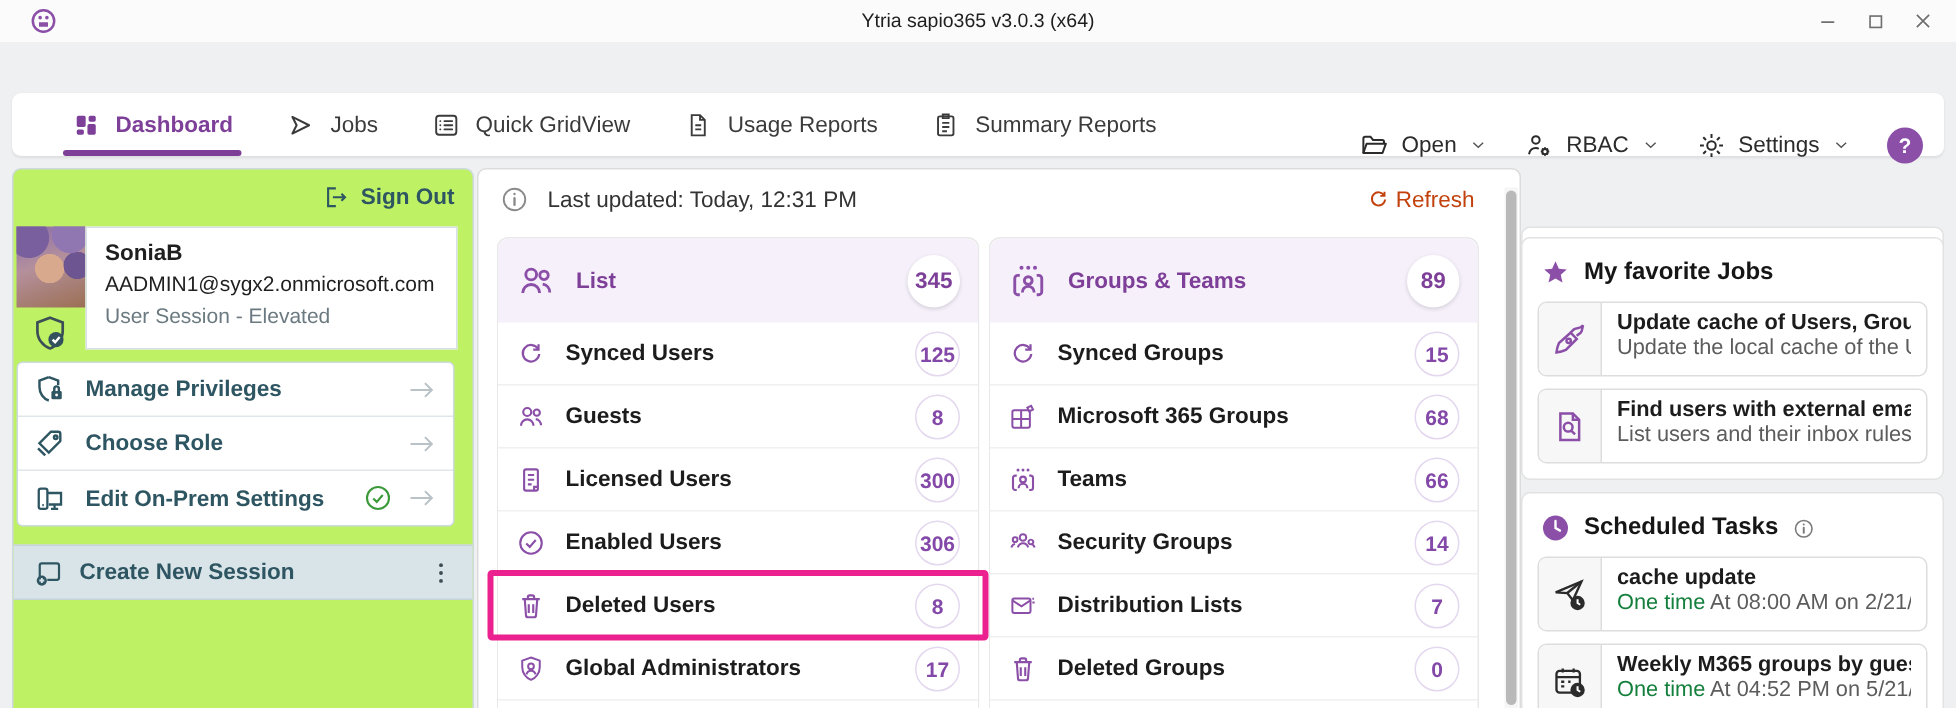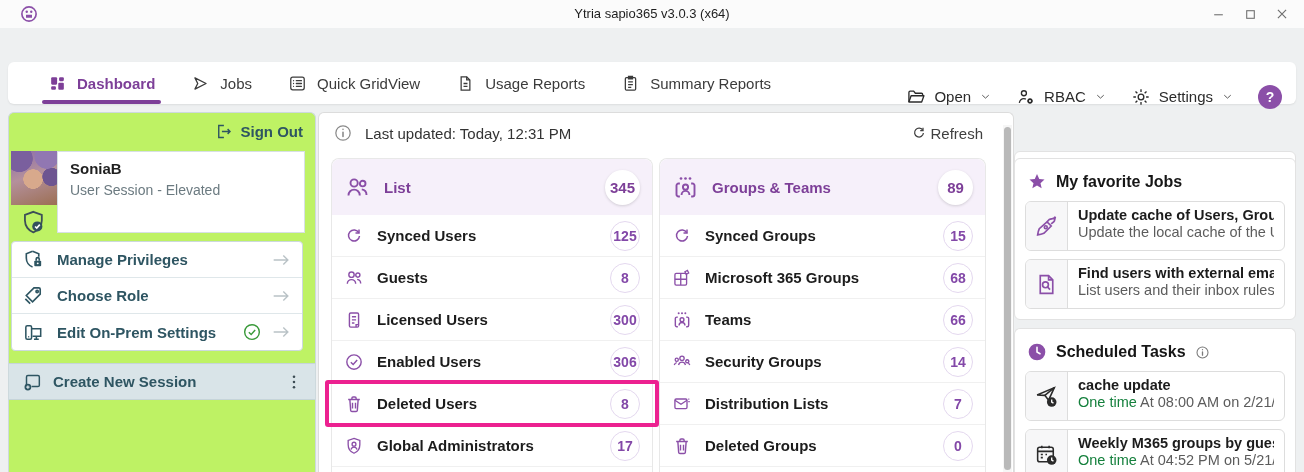--- a/index.html
+++ b/index.html
@@ -55,21 +55,21 @@
   .create-session { position:absolute; left:0; right:0; top:250px; height:37px; background:#d9e4e8; border-top:1px solid #c6d4d9; border-bottom:1px solid #c6d4d9; display:flex; align-items:center; padding:0 12px; cursor:pointer; }
   .create-session .cs-icon { width:22px; height:22px; color:#2e5562; }
   .create-session .cs-label { margin-left:10px; font-size:15px; font-weight:700; color:#2e5562; }
   .kebab { margin-left:auto; width:18px; height:18px; color:#3c4c54; cursor:pointer; }
 
   
   .main { position:absolute; left:318px; top:112px; width:696px; height:360px; background:#fff; border:1px solid #dcdcdc; border-bottom:none; border-radius:6px 6px 0 0; overflow:hidden; }
   .main-head { position:absolute; left:0; right:0; top:0; height:40px; display:flex; align-items:center; }
   .info-ic { width:20px; height:20px; color:#8a8a8a; margin-left:14px; }
   .lastupd { margin-left:12px; font-size:15px; color:#333; }
-  .refresh { margin-left:auto; margin-right:30px; display:flex; align-items:center; gap:3px; background:none; border:none; font-family:inherit; font-size:15px; color:#404040; cursor:pointer; }
+  .refresh { margin-left:auto; margin-right:30px; display:flex; align-items:center; gap:3px; background:none; border:none; font-family:inherit; font-size:15px; color:#c2410c; cursor:pointer; }
   .refresh .ricon { width:16px; height:16px; }
   .scrollbar { position:absolute; right:1px; top:12px; bottom:0; width:9px; background:#f6f6f6; }
   .scrollbar .thumb { position:absolute; left:1px; right:1px; top:2px; bottom:2px; background:#b9b9b9; border-radius:4px; }
   .stat-card { position:absolute; top:45px; height:420px; background:#fff; border:1px solid #e8e8e8; border-radius:8px 8px 0 0; border-bottom:none; }
   .users-card { left:12px; width:322px; }
   .groups-card { left:340px; width:327px; }
   .stat-head { height:56px; background:#f6f0fa; border-radius:8px 8px 0 0; display:flex; align-items:center; padding:0 12px; cursor:pointer; }
   .stat-head .hicon { width:27px; height:27px; color:#8b4fa8; }
   .stat-head .htitle { margin-left:13px; font-size:15px; font-weight:700; color:#7d3f98; }
   .total-badge { margin-left:auto; width:35px; height:35px; border-radius:50%; background:#fff; box-shadow:0 1px 3px rgba(0,0,0,.15); color:#7d3f98; font-size:15px; font-weight:700; display:flex; align-items:center; justify-content:center; }
@@ -243,20 +243,21 @@
   <div class="avatar"></div>
   <span class="session-shield">
     <svg viewBox="0 0 24 24">
         <path d="M11 2.5l7.5 2.8v5c0 4.8-3.2 9-7.5 10.4C6.7 19.3 3.5 15.1 3.5 10.3v-5z" fill="none" stroke="currentColor" stroke-width="1.6"></path>
         <circle cx="14.5" cy="15.5" r="4.5" fill="#33515c"></circle>
         <polyline points="12.5,15.5 14,17 16.7,13.9" stroke="#fff" stroke-width="1.4" fill="none"></polyline>
       </svg>
   </span>
   <div class="user-card">
     <div class="u-name">SoniaB</div>
+    <div class="u-email">AADMIN1@sygx2.onmicrosoft.com</div>
     <div class="u-session">User Session - Elevated</div>
   </div>
   <div class="side-actions">
     <div class="side-action">
       <span class="sa-icon">
           <svg viewBox="0 0 24 24" fill="none" stroke="currentColor" stroke-width="1.7">
             <path d="M11 3.5L4.5 6v4.5c0 4.3 2.7 8.1 6.5 9.3"></path>
             <path d="M11 3.5L17.5 6v3"></path>
             <rect x="12.8" y="13.2" width="7.2" height="5.8" rx="1" fill="currentColor" stroke="none"></rect>
             <path d="M14.8 13.2v-1.6a1.6 1.6 0 0 1 3.2 0v1.6"></path>

